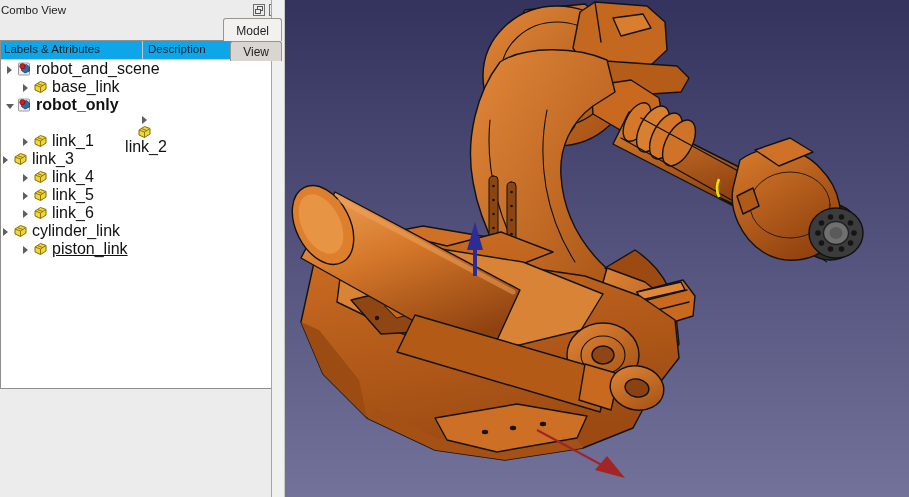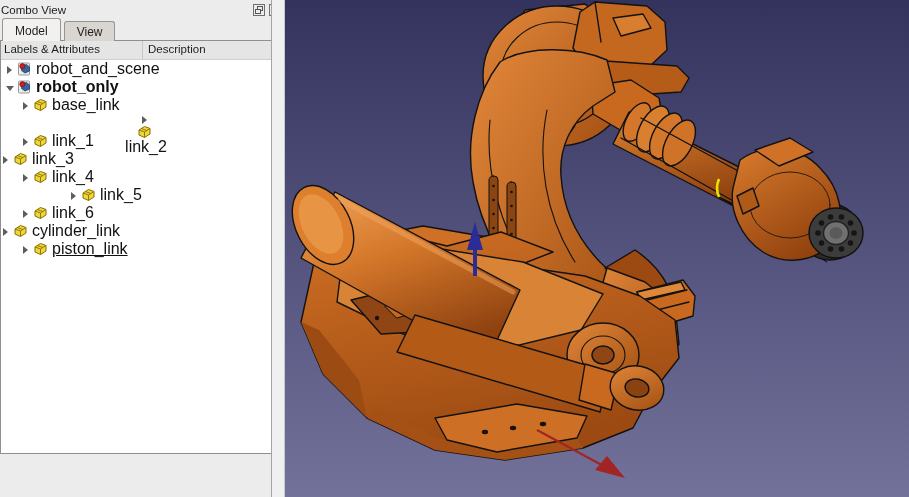--- a/index.html
+++ b/index.html
@@ -2,36 +2,36 @@
 <html><head>
 <meta charset="utf-8">
 <style>
   html,body{margin:0;padding:0;}
   body{
     width:909px;height:497px;overflow:hidden;display:flex;
     font-family:"Liberation Sans",sans-serif;background:#ececec;
     -webkit-font-smoothing:antialiased;
   }
   
-  .panel{width:285px;height:454px;position:relative;background:#ececec;flex:0 0 auto;}
+  .panel{width:285px;height:389px;position:relative;background:#ececec;flex:0 0 auto;}
   .titlebar{height:17px;display:flex;align-items:center;padding:1px 3px 0 1px;}
   .title{font-size:11.5px;color:#1b1b1b;flex:1;white-space:nowrap;overflow:hidden;}
   .winbtn{width:14px;height:13px;margin-left:2px;display:flex;align-items:center;justify-content:center;cursor:default;}
-  .tabs{display:flex;align-items:flex-end;height:23px;padding-left:2px;position:relative;z-index:2;}
+  .tabs{display:flex;align-items:flex-end;height:23px;padding-left:10px;position:relative;z-index:2;flex-direction:column;}
   .tab{
     font-size:12px;color:#1f1f1f;padding:3px 12px 3px 12px;margin-right:3px;
     background:#d9d6d2;border:1px solid #98948e;border-bottom:none;
     border-radius:3px 3px 0 0;height:20px;box-sizing:border-box;line-height:14px;
   }
   .tab.active{background:#f2f1ef;height:23px;padding-top:5px;z-index:3;}
   .pane{
     position:absolute;top:40px;left:0;width:272px;bottom:0;
     border:1px solid #8f8f8b;background:#ffffff;box-sizing:border-box;overflow:hidden;
   }
-  .tree-header{height:18px;background:#e5e5e5;border-bottom:1px solid #cfcfcf;display:flex;font-size:11.5px;color:#1f1f1f;}
+  .tree-header{height:18px;background:#0ea5e9;border-bottom:1px solid #cfcfcf;display:flex;font-size:11.5px;color:#1f1f1f;}
   .tree-header .col1{width:142px;box-sizing:border-box;padding:2px 0 0 3px;border-right:1px solid #c6c6c6;}
   .tree-header .col2{flex:1;padding:2px 0 0 5px;}
   .tree{font-size:16px;color:#111;}
   .trow{height:18px;display:flex;align-items:center;white-space:nowrap;}
   .expander{width:11px;height:11px;flex:0 0 11px;position:relative;margin-right:1px;}
   .expander .tri{position:absolute;top:2px;left:2px;width:0;height:0;}
   .expander.collapsed .tri{border-top:4px solid transparent;border-bottom:4px solid transparent;border-left:5px solid #5e5e5e;}
   .expander.expanded .tri{border-left:4px solid transparent;border-right:4px solid transparent;border-top:5px solid #5e5e5e;top:4px;left:1px;}
   .iicon{width:15px;height:14px;flex:0 0 15px;margin-right:4px;}
   .ilabel{line-height:14px;}
@@ -78,41 +78,41 @@
           <span class="expander collapsed">
             <span class="tri"></span>
           </span>
           <span class="iicon"><svg width="15" height="14" viewBox="0 0 15 14">
               <rect x="1.5" y="1" width="11" height="12" rx="1" fill="#ededed" stroke="#9a9a9a"></rect>
               <path d="M5 4 L9.5 2.5 L12.5 5 L12.5 9 L8 11 L4.5 8.5 Z" fill="#3465a4" stroke="#1d3d66" stroke-width="0.8"></path>
               <circle cx="5.4" cy="4.2" r="2.6" fill="#cc1f1f" stroke="#7a0e0e" stroke-width="0.7"></circle>
             </svg></span>
           <span class="ilabel">robot_and_scene</span>
         </div>
+        <div class="trow" style="padding-left: 20px;">
+          <span class="expander collapsed">
+            <span class="tri"></span>
+          </span>
+          <span class="iicon"><svg width="15" height="14" viewBox="0 0 15 14">
+              <polygon points="2,5 7.5,1.5 13,3.5 13,9 7.5,12.5 2,10" fill="#ecd83a" stroke="#8a6d00" stroke-width="1"></polygon>
+              <path d="M2,5 L7.5,7 L13,3.5 M7.5,7 L7.5,12.5 M4.5,3.6 L10,5.6" fill="none" stroke="#8a6d00" stroke-width="0.9"></path>
+            </svg></span>
+          <span class="ilabel">base_link</span>
+        </div>
         <div class="trow bold" style="padding-left: 4px;">
           <span class="expander expanded">
             <span class="tri"></span>
           </span>
           <span class="iicon"><svg width="15" height="14" viewBox="0 0 15 14">
               <rect x="1.5" y="1" width="11" height="12" rx="1" fill="#ededed" stroke="#9a9a9a"></rect>
               <path d="M5 4 L9.5 2.5 L12.5 5 L12.5 9 L8 11 L4.5 8.5 Z" fill="#3465a4" stroke="#1d3d66" stroke-width="0.8"></path>
               <circle cx="5.4" cy="4.2" r="2.6" fill="#cc1f1f" stroke="#7a0e0e" stroke-width="0.7"></circle>
             </svg></span>
           <span class="ilabel">robot_only</span>
         </div>
-        <div class="trow" style="padding-left: 20px;">
-          <span class="expander collapsed">
-            <span class="tri"></span>
-          </span>
-          <span class="iicon"><svg width="15" height="14" viewBox="0 0 15 14">
-              <polygon points="2,5 7.5,1.5 13,3.5 13,9 7.5,12.5 2,10" fill="#ecd83a" stroke="#8a6d00" stroke-width="1"></polygon>
-              <path d="M2,5 L7.5,7 L13,3.5 M7.5,7 L7.5,12.5 M4.5,3.6 L10,5.6" fill="none" stroke="#8a6d00" stroke-width="0.9"></path>
-            </svg></span>
-          <span class="ilabel">base_link</span>
-        </div>
         <div class="trow" style="padding-left: 20px; flex-direction: column;">
           <span class="expander collapsed">
             <span class="tri"></span>
           </span>
           <span class="iicon"><svg width="15" height="14" viewBox="0 0 15 14">
               <polygon points="2,5 7.5,1.5 13,3.5 13,9 7.5,12.5 2,10" fill="#ecd83a" stroke="#8a6d00" stroke-width="1"></polygon>
               <path d="M2,5 L7.5,7 L13,3.5 M7.5,7 L7.5,12.5 M4.5,3.6 L10,5.6" fill="none" stroke="#8a6d00" stroke-width="0.9"></path>
             </svg></span>
           <span class="ilabel">link_2</span>
         </div>
@@ -139,21 +139,21 @@
         <div class="trow" style="padding-left: 20px;">
           <span class="expander collapsed">
             <span class="tri"></span>
           </span>
           <span class="iicon"><svg width="15" height="14" viewBox="0 0 15 14">
               <polygon points="2,5 7.5,1.5 13,3.5 13,9 7.5,12.5 2,10" fill="#ecd83a" stroke="#8a6d00" stroke-width="1"></polygon>
               <path d="M2,5 L7.5,7 L13,3.5 M7.5,7 L7.5,12.5 M4.5,3.6 L10,5.6" fill="none" stroke="#8a6d00" stroke-width="0.9"></path>
             </svg></span>
           <span class="ilabel">link_4</span>
         </div>
-        <div class="trow" style="padding-left: 20px; margin-left: 48px;">
+        <div class="trow" style="padding-left: 20px;">
           <span class="expander collapsed">
             <span class="tri"></span>
           </span>
           <span class="iicon"><svg width="15" height="14" viewBox="0 0 15 14">
               <polygon points="2,5 7.5,1.5 13,3.5 13,9 7.5,12.5 2,10" fill="#ecd83a" stroke="#8a6d00" stroke-width="1"></polygon>
               <path d="M2,5 L7.5,7 L13,3.5 M7.5,7 L7.5,12.5 M4.5,3.6 L10,5.6" fill="none" stroke="#8a6d00" stroke-width="0.9"></path>
             </svg></span>
           <span class="ilabel">link_5</span>
         </div>
         <div class="trow" style="padding-left: 20px;">

